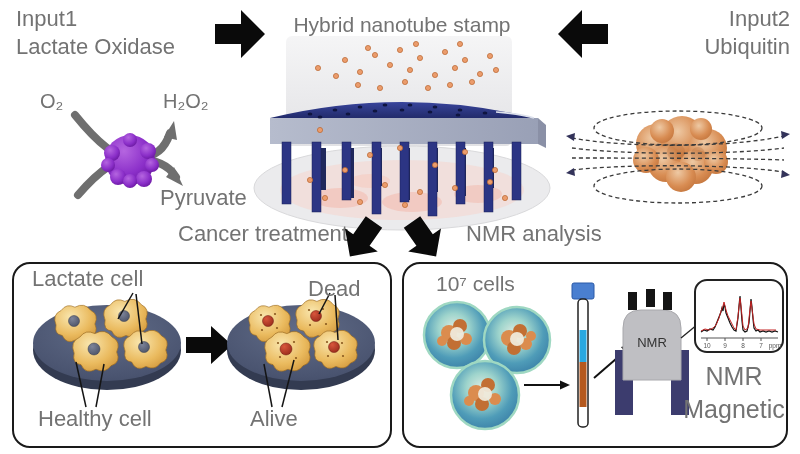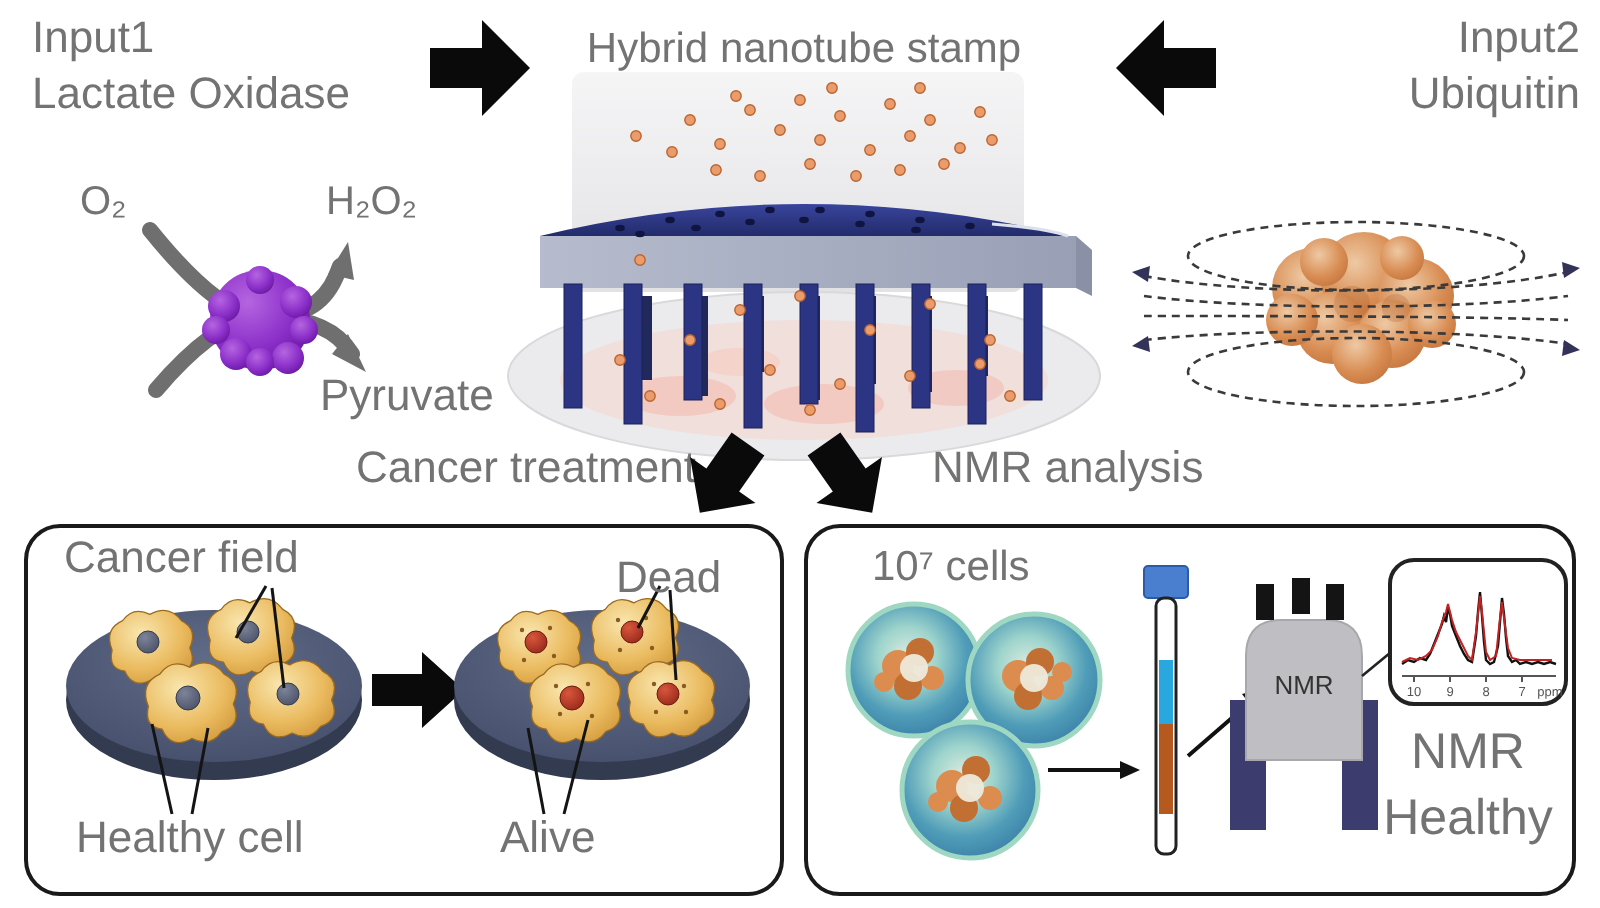--- a/index.html
+++ b/index.html
@@ -317,21 +317,21 @@
         <line x1="119" y1="29" x2="104" y2="55"></line>
         <line x1="122" y1="30" x2="128" y2="80"></line>
         <line x1="316" y1="29" x2="305" y2="50"></line>
         <line x1="321" y1="31" x2="324" y2="76"></line>
         <line x1="72" y1="143" x2="62" y2="98"></line>
         <line x1="82" y1="143" x2="90" y2="100"></line>
         <line x1="258" y1="143" x2="250" y2="100"></line>
         <line x1="268" y1="143" x2="280" y2="96"></line>
       </g>
     </svg>
-    <div class="lbl t22" style="left:18px;top:2px;">Cancer field</div>
+    <div class="lbl t22" style="left:18px;top:2px;">Lactate cell</div>
     <div class="lbl t22" style="left:294px;top:12px;">Dead</div>
     <div class="lbl t22" style="left:24px;top:142px;">Healthy cell</div>
     <div class="lbl t22" style="left:236px;top:142px;">Alive</div>
   </div>
 
   <div class="box" style="left:402px;top:262px;width:386px;height:186px;">
     <svg class="abs" style="left:0;top:0;" width="381" height="181" viewBox="0 0 381 181">
       <defs>
         <radialGradient id="sphereGrad" cx="0.45" cy="0.4" r="0.75">
           <stop offset="0" stop-color="#ddece2"></stop>
@@ -414,17 +414,17 @@
         <text x="339" y="84" font-size="6.5" fill="#555" text-anchor="middle">8</text>
         <text x="357" y="84" font-size="6.5" fill="#555" text-anchor="middle">7</text>
         <text x="371" y="84" font-size="6.5" fill="#555" text-anchor="middle">ppm</text>
         <polyline points="297,68 300,66 303,67 306,65 309,66 311,63 313,58 315,53 317,48 318,44 319,47 320,40 321,43 322,49 324,54 326,59 328,63 330,66 332,67 334,54 335,42 336,32 337,44 338,57 339,66 341,68 343,67 345,59 346,47 347,35 348,43 349,55 350,64 352,67 354,66 356,68 359,67 362,68 365,67 368,68 371,67 374,68" fill="none" stroke="#111" stroke-width="1.2"></polyline>
         <polyline points="297,67 301,65 305,66 309,64 312,61 315,54 317,47 319,42 320,38 322,46 324,52 327,58 330,64 332,66 334,52 336,34 337,42 339,62 341,66 344,64 346,45 347,37 348,45 350,60 352,65 356,66 360,66 364,66 368,66 372,66" fill="none" stroke="#c22222" stroke-width="1"></polyline>
       </g>
     </svg>
     <div class="lbl t24" style="left:32px;top:8px;">10⁷ cells</div>
     <div class="lbl center" style="left:276px;top:96px;width:108px;font-size:25px;line-height:33px;">
       <div>NMR</div>
-      <div>Healthy</div>
+      <div>Magnetic</div>
     </div>
   </div>
 
 </div>
 
 </body></html>

